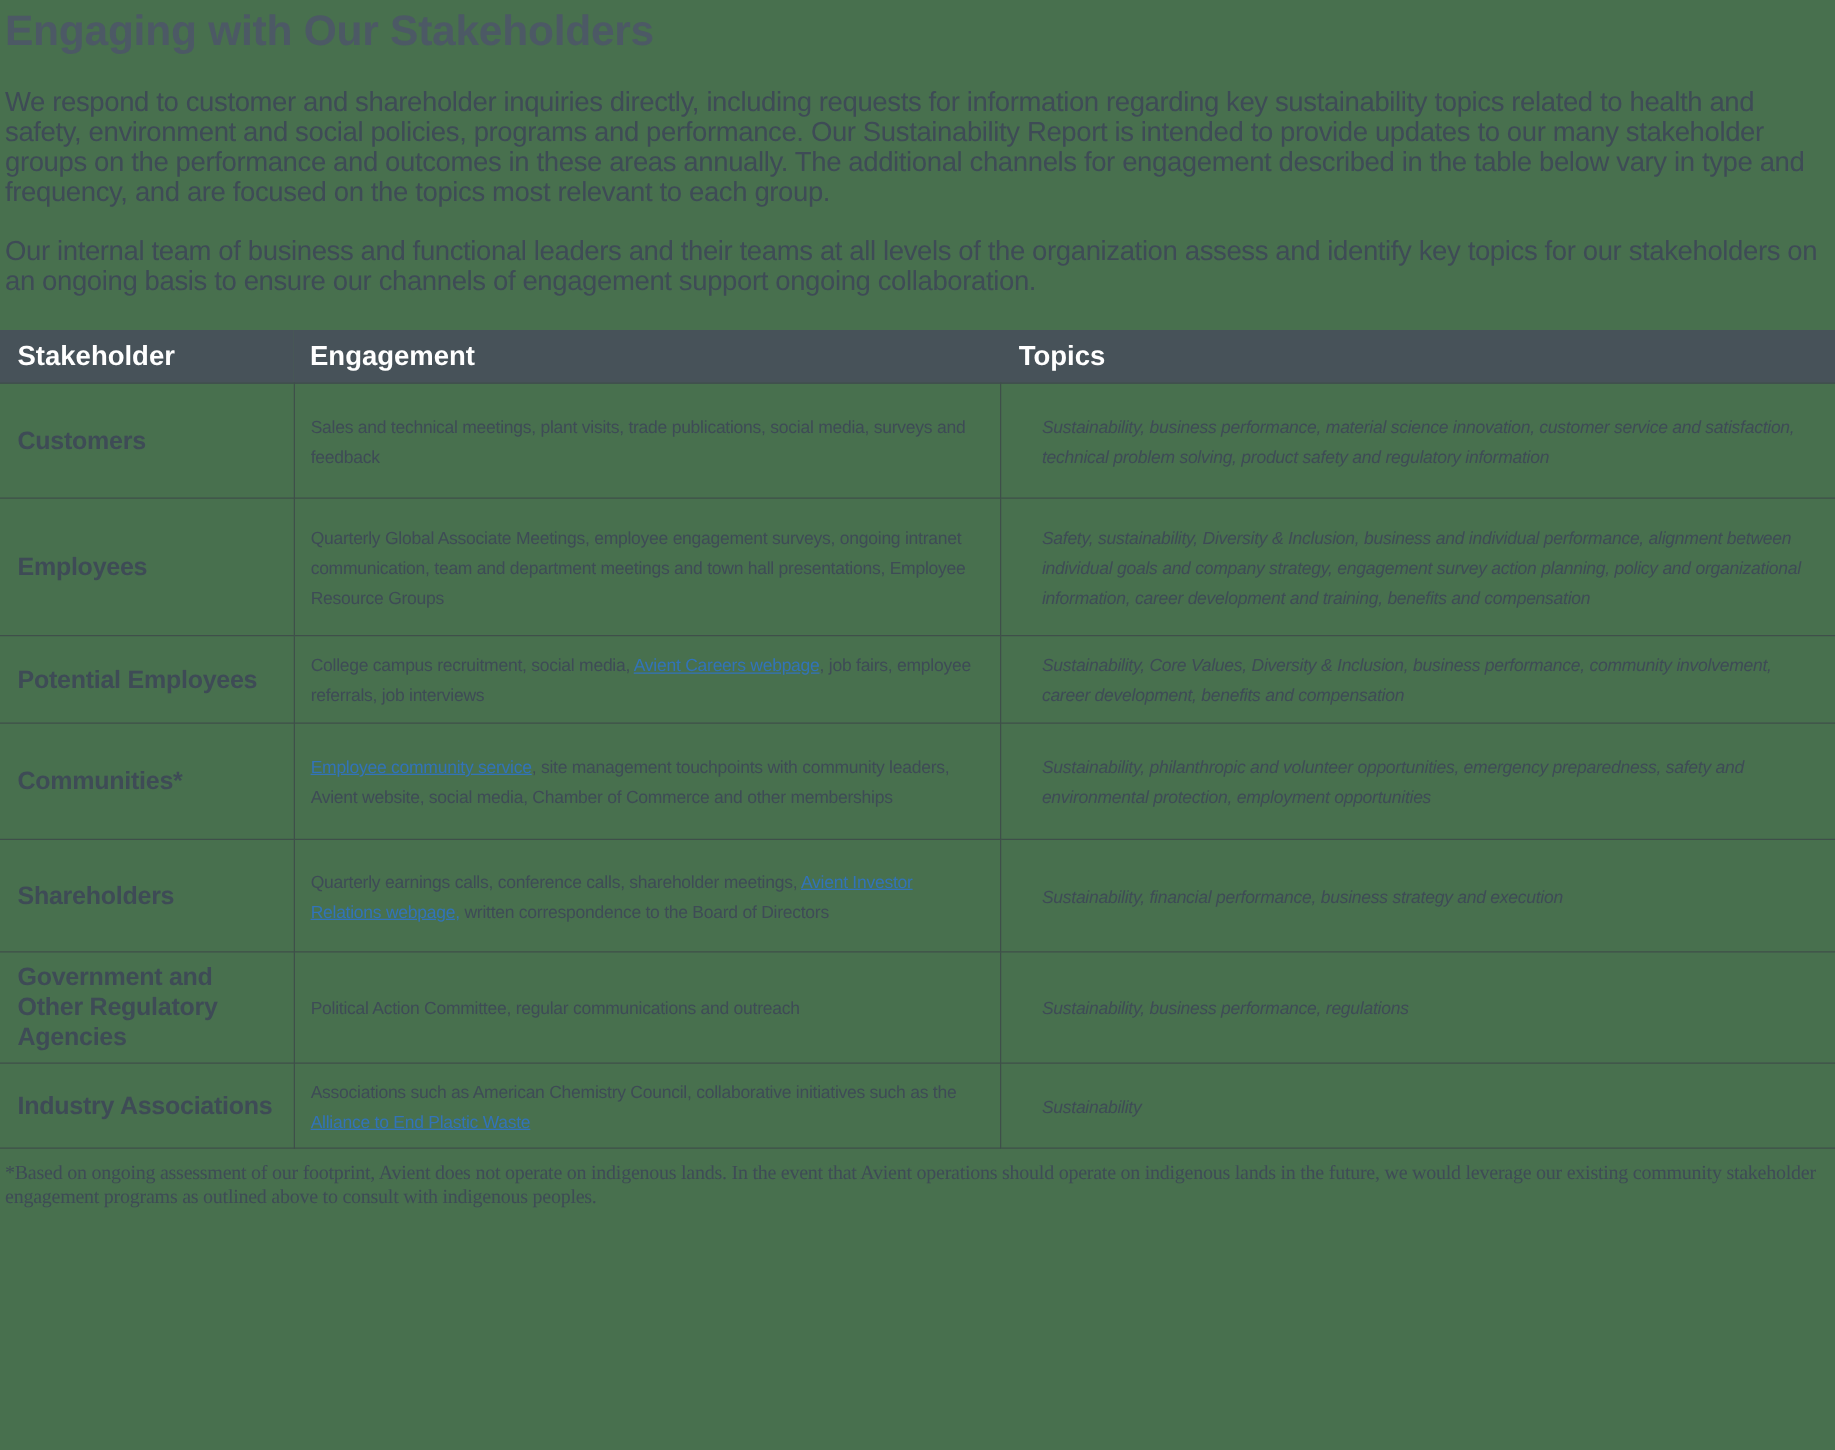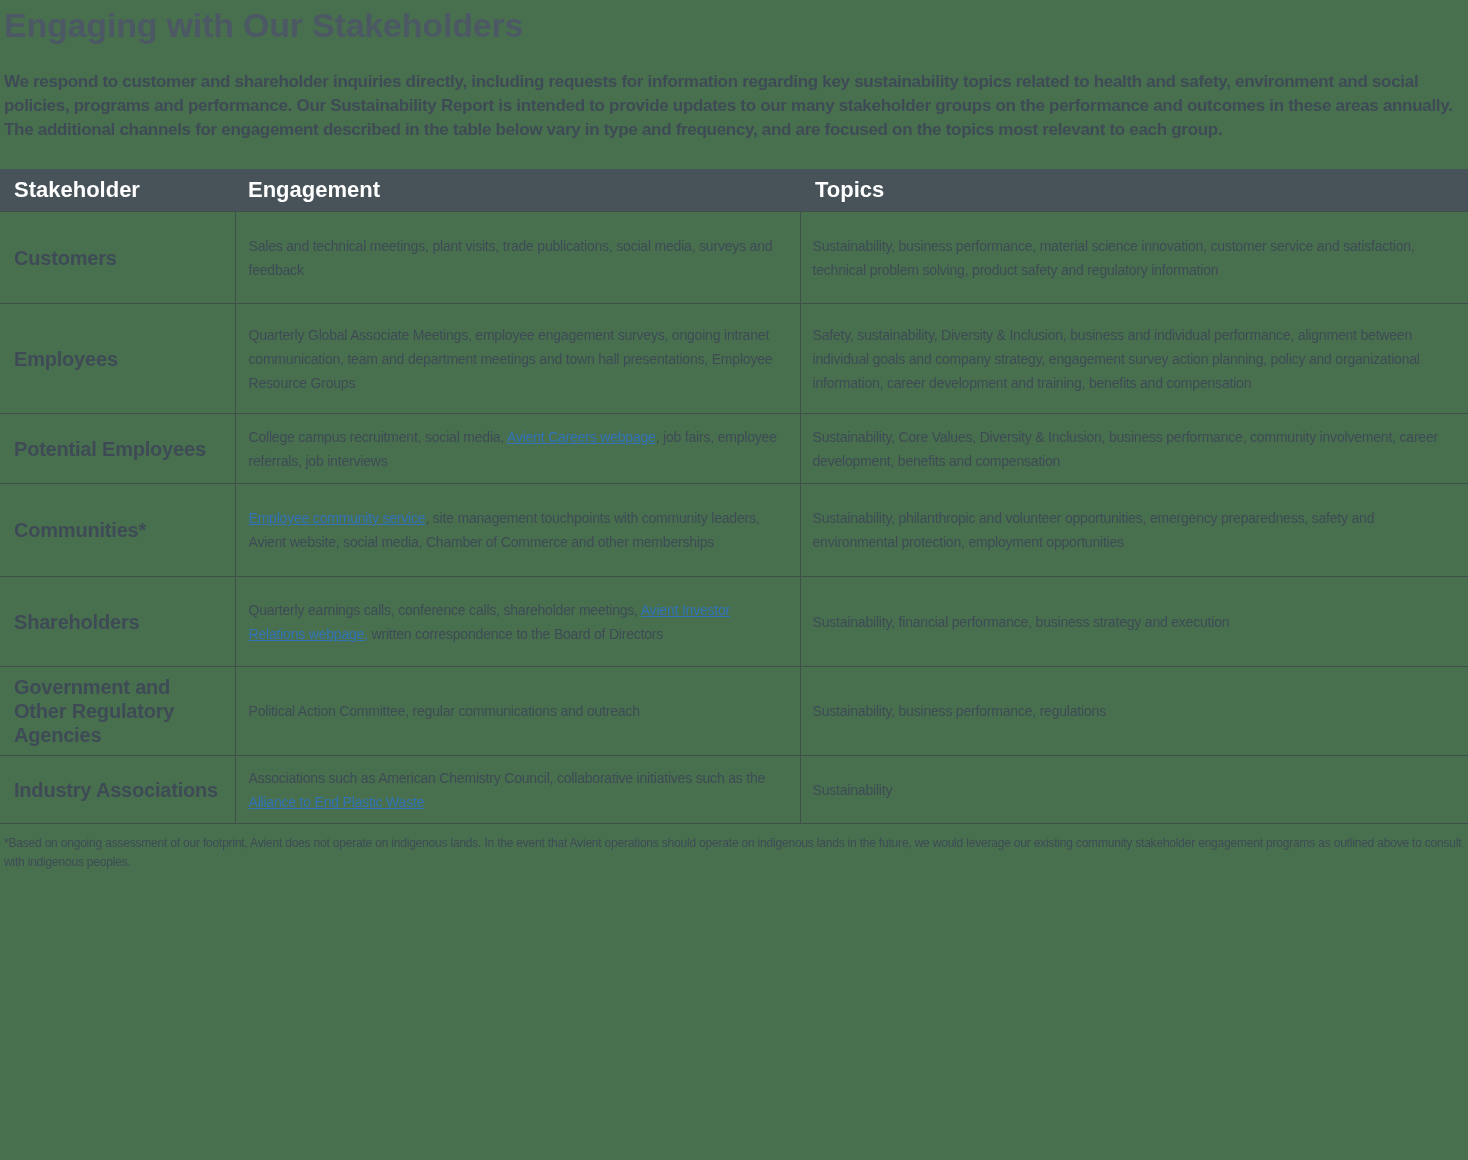--- a/index.html
+++ b/index.html
@@ -22,25 +22,24 @@
   .page{width:1468px;}
   h1.page-title{
     margin:6px 0 0 4px;
     font-size:34px;
     font-weight:700;
     letter-spacing:-0.2px;
     color:var(--heading-text);
   }
   p.para{
     margin:25px 6px 0 4px;
-    font-size:17px;
+    font-size:22px;
     letter-spacing:-0.3px;
     line-height:24px;
     color:var(--body-text);
-    font-weight:bold;
   }
   p.para + p.para{margin-top:23px;}
   table.stk{
     margin-top:27px;
     width:1468px;
     border-collapse:collapse;
     table-layout:fixed;
   }
   table.stk col.w1{width:235px;}
   table.stk col.w2{width:565px;}
@@ -66,41 +65,43 @@
     line-height:24px;
     color:var(--body-text);
   }
   table.stk td.c1{
     font-weight:700;
     font-size:20px;
     padding:8px 10px 8px 14px;
     border-left:none;
   }
   table.stk td.c2{padding:8px 16px 8px 13px;}
-  table.stk td.c3{padding:8px 16px 8px 12px;border-right:none;}
+  table.stk td.c3{padding:8px 16px 8px 33px;border-right:none;font-style:italic;}
   table.stk a{
     color:var(--link);
     text-decoration:underline;
     cursor:pointer;
   }
   p.footnote{
     margin:10px 6px 0 4px;
-    font-size:12px;
+    font-size:16px;
     letter-spacing:-0.2px;
     line-height:19px;
     color:var(--body-text);
+    font-family:Liberation Serif, serif;
   }
 </style>
 </head>
 <body>
 
 <div class="page">
   <h1 class="page-title">Engaging with Our Stakeholders</h1>
 
   <p class="para">We respond to customer and shareholder inquiries directly, including requests for information regarding key sustainability topics related to health and safety, environment and social policies, programs and performance. Our Sustainability Report is intended to provide updates to our many stakeholder groups on the performance and outcomes in these areas annually. The additional channels for engagement described in the table below vary in type and frequency, and are focused on the topics most relevant to each group.</p>
+  <p class="para">Our internal team of business and functional leaders and their teams at all levels of the organization assess and identify key topics for our stakeholders on an ongoing basis to ensure our channels of engagement support ongoing collaboration.</p>
 
   <table class="stk">
     <colgroup>
         <col class="w1">
         <col class="w2">
         <col class="w3">
       </colgroup>
     <thead>
       <tr>
         <th class="h1">Stakeholder</th>

